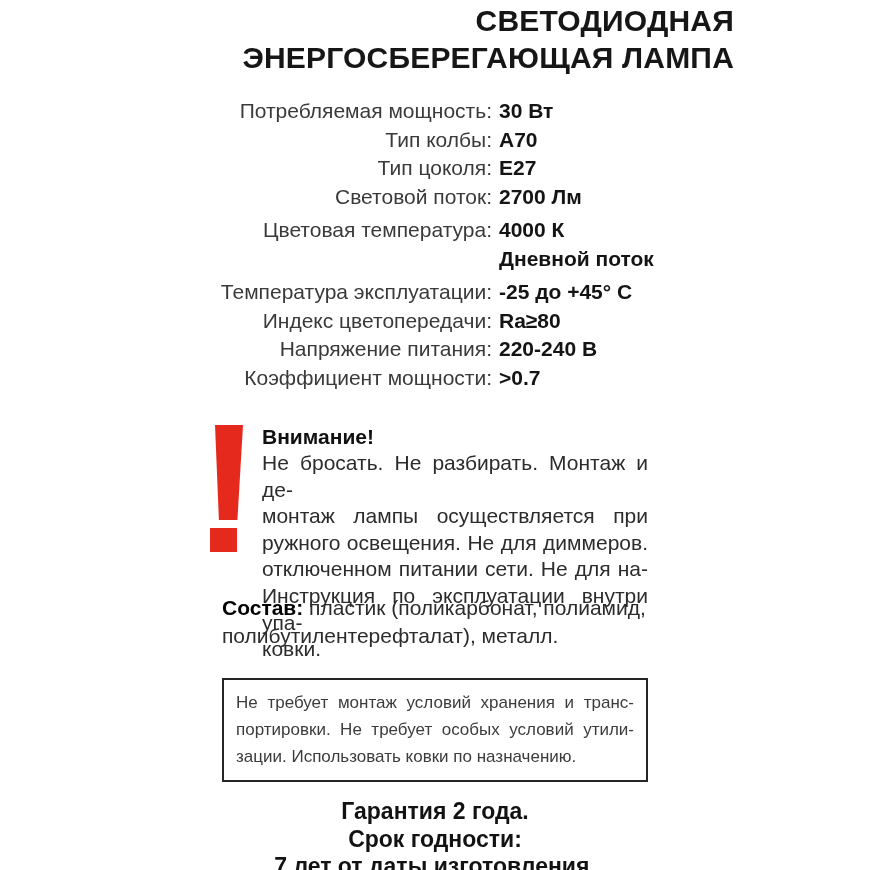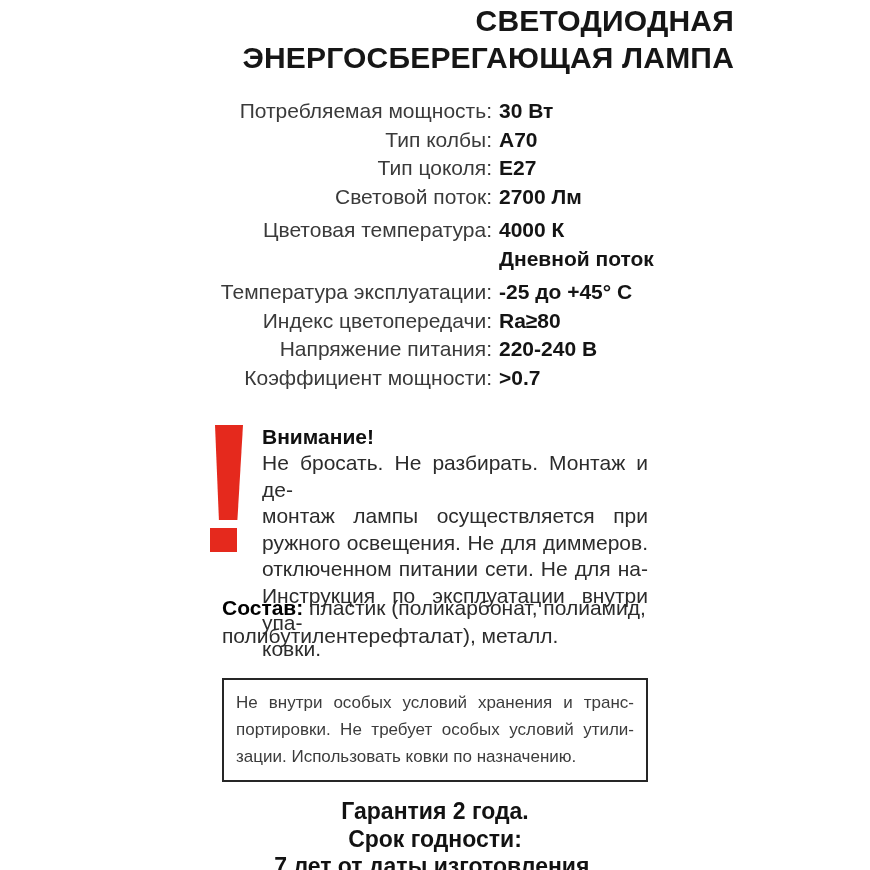--- a/index.html
+++ b/index.html
@@ -152,21 +152,21 @@
           <div class="warn-line last">ковки.</div>
         </div>
     </div>
   </div>
 
   <div class="composition">
     <span class="comp-label">Состав:</span><span> пластик (поликарбонат, полиамид, полибутилентерефталат), металл.</span>
   </div>
 
   <div class="note-box" id="note-lines">
-      <div class="note-line">Не внутри особых условий хранения и транс-</div>
+      <div class="note-line">Не требует монтаж условий хранения и транс-</div>
       <div class="note-line">портировки. Не требует особых условий утили-</div>
       <div class="note-line last">зации. Использовать ковки по назначению.</div>
     </div>
 
   <div class="footer" id="footer-lines">
       <div class="footer-line">Гарантия 2 года.</div>
       <div class="footer-line">Срок годности:</div>
       <div class="footer-line last">7 лет от даты изготовления.</div>
     </div>
 

